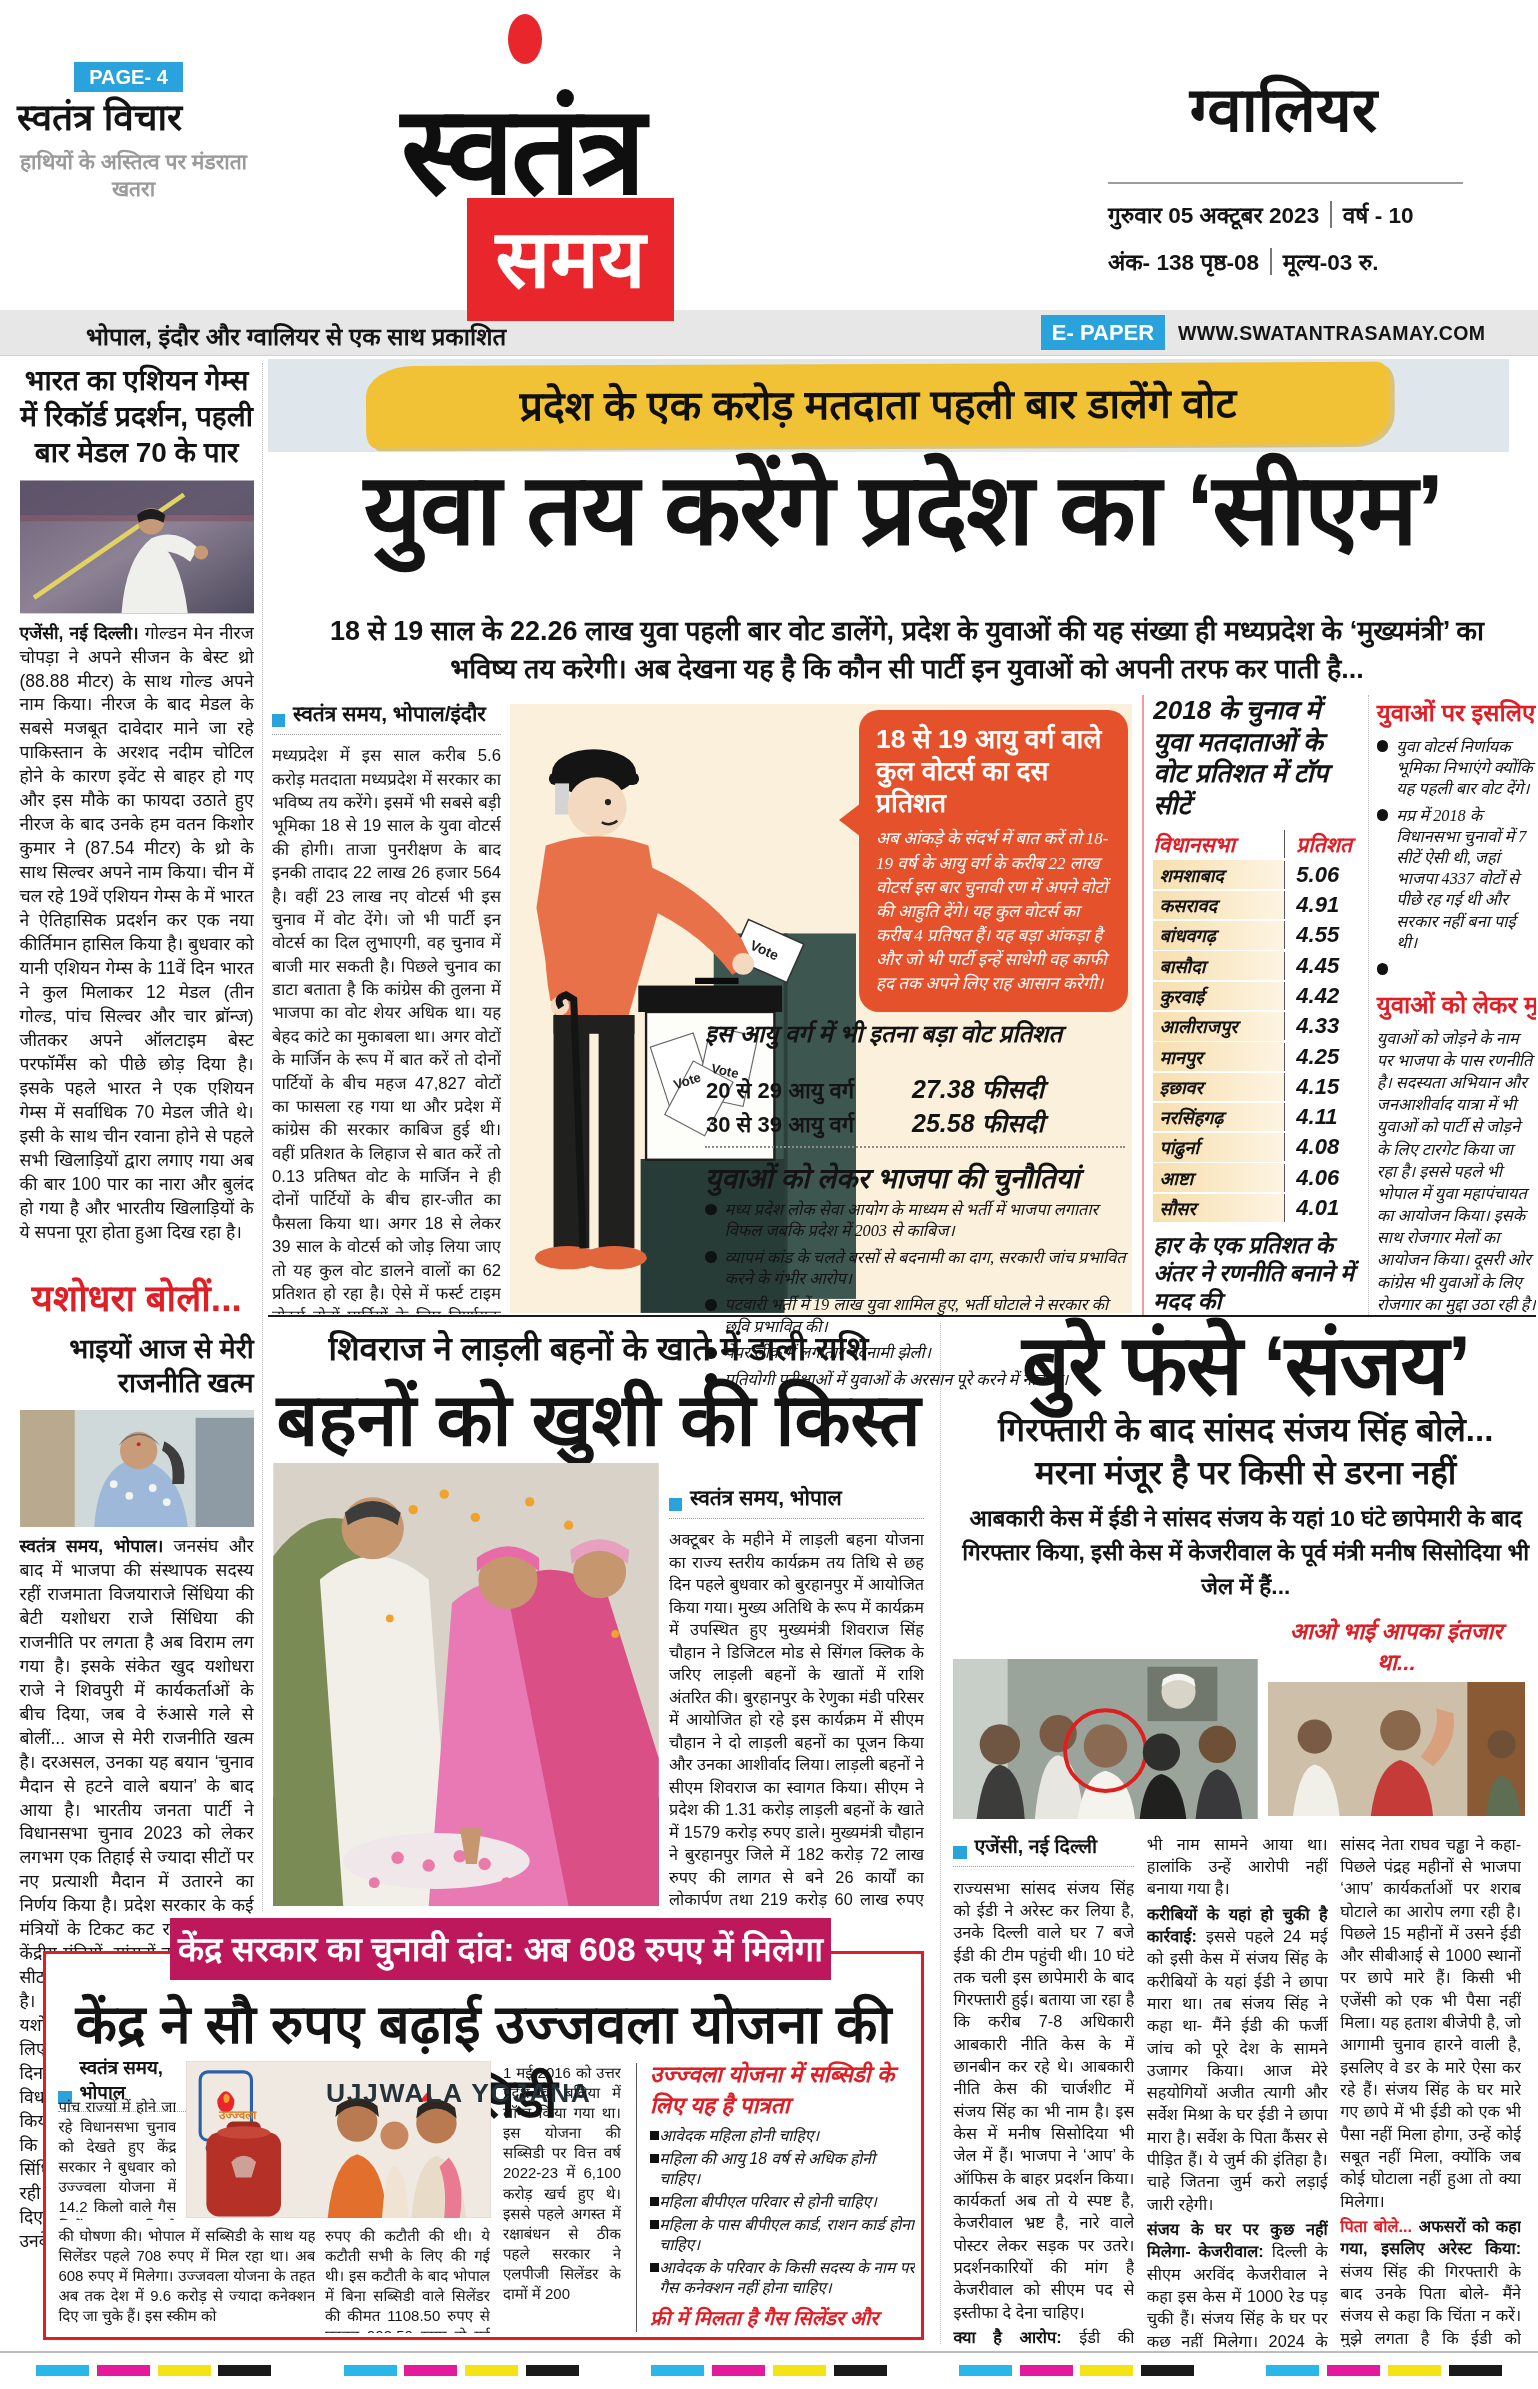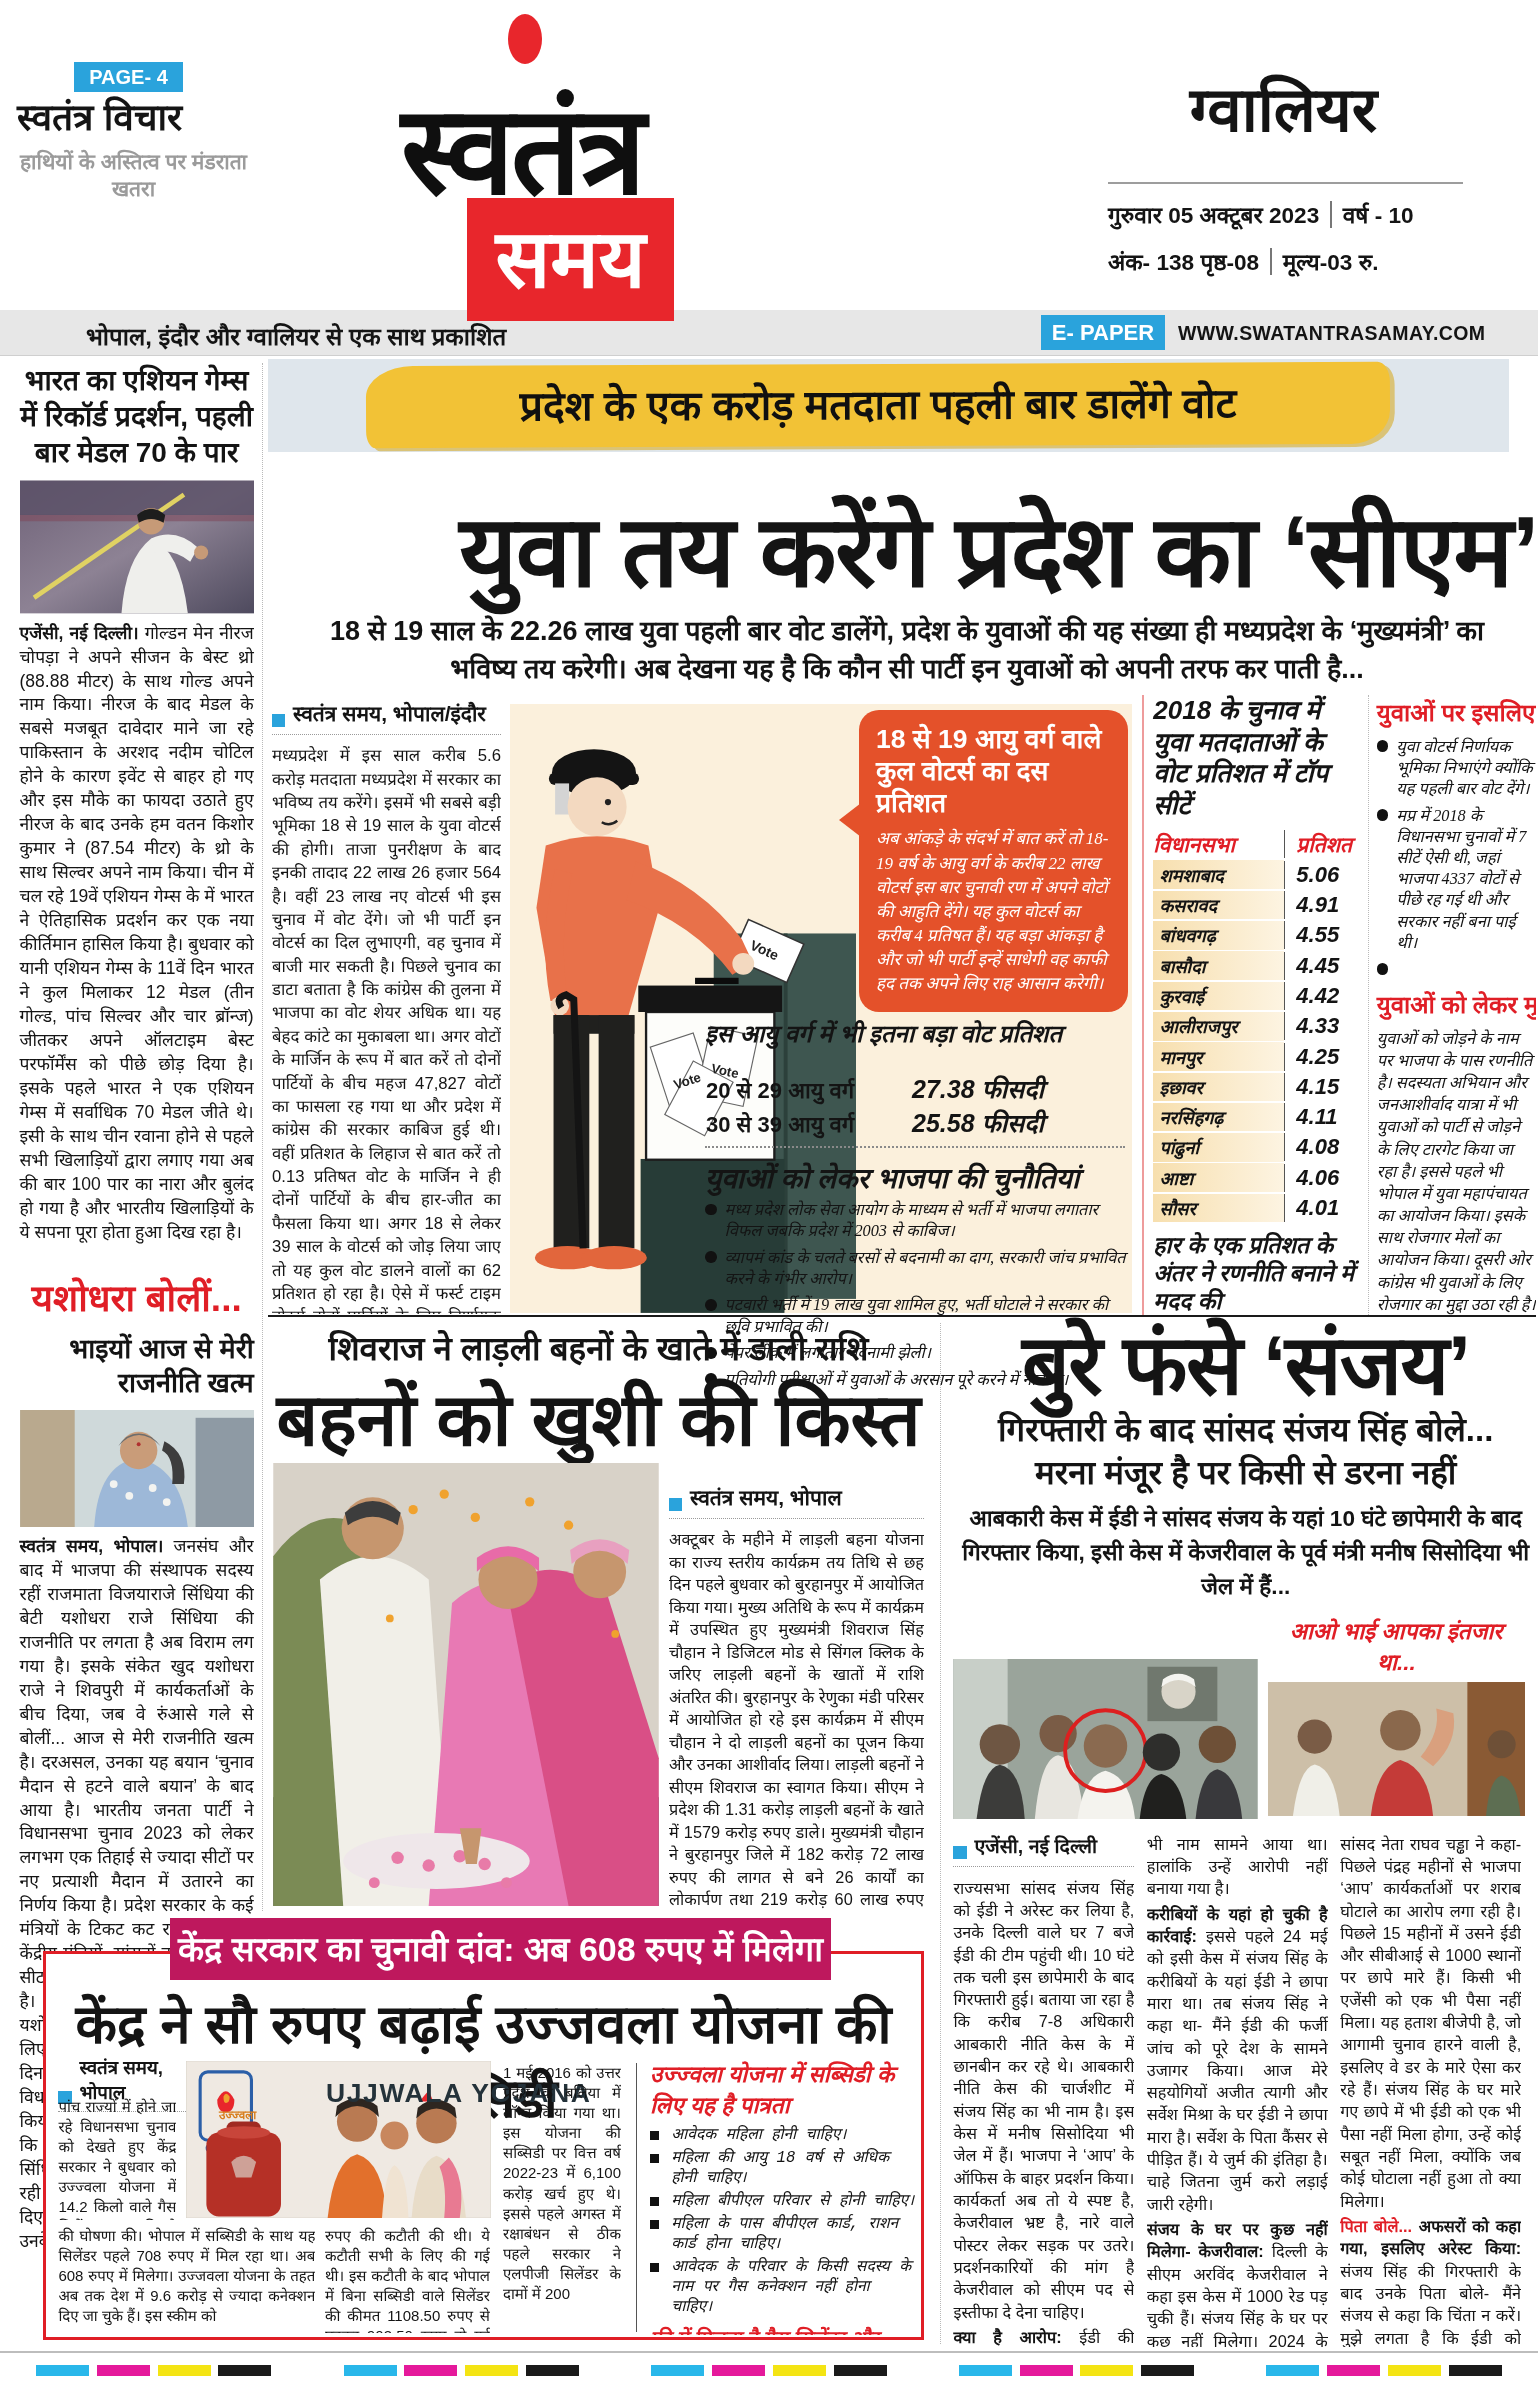--- a/index.html
+++ b/index.html
@@ -41,21 +41,21 @@
   .yash-sub{font-size:27px;font-weight:bold;text-align:right;line-height:1.25;margin-top:11px;}
   .yash-photo{width:100%;height:117px;margin:9.3px 0 7.8px 0;display:block;}
 
   
   .lead-grayband{left:268px;top:359px;width:1241px;height:93px;background:#dfe6ec;}
   .lead-kicker{left:366px;top:364px;width:1024px;height:82px;background:#f2c236;
     border-radius:47px 12.4px 39px 9.3px / 31px 20px 34px 17px;transform:rotate(-0.25deg);
     font-size:41px;font-weight:bold;text-align:center;line-height:82px;color:#101010;
     box-shadow:4.7px 3.1px 0 rgba(214,166,24,0.55);}
   .lead-headline{left:268px;top:457px;width:1270px;font-size:100px;font-weight:bold;
-    line-height:1.04;text-align:right;letter-spacing:-1.6px;margin-top:42px;}
+    line-height:1.04;text-align:center;letter-spacing:-1.6px;}
   .lead-deck{left:300px;top:612px;width:1214px;font-size:27px;font-weight:bold;line-height:1.42;text-align:center;}
   .byline{display:flex;align-items:flex-end;gap:7.8px;font-size:21px;font-weight:bold;}
   .byline .sq{width:13.2px;height:13.2px;background:#2aa3dc;flex:none;}
   .dotrule{border-bottom:1.6px dotted #9a9a9a;margin:7px 0 9.3px 0;}
   #lead-col{left:272px;top:699px;width:229px;height:615px;}
   #lead-col .body{font-size:16.7px;line-height:1.4;text-align:justify;}
 
   
   #infog{left:510px;top:704px;width:622px;height:609px;background:#fbf0dc;}
   #infog svg.man{position:absolute;left:0;top:0;}
@@ -127,22 +127,22 @@
   .uj-headline{position:absolute;left:0;top:31px;width:100%;text-align:center;font-size:54px;font-weight:bold;}
   .uj-byline{position:absolute;left:12.4px;top:100px;width:140px;}
   .uj-col1{position:absolute;left:12.4px;top:143px;width:118px;height:123px;overflow:hidden;font-size:15px;line-height:1.33;text-align:justify;}
   .uj-photo{position:absolute;left:140px;top:107px;}
   .uj-col1b{position:absolute;left:12.4px;top:272px;width:257px;height:107px;overflow:hidden;font-size:15px;line-height:1.33;text-align:justify;}
   .uj-col3{position:absolute;left:279px;top:272px;width:165px;height:107px;overflow:hidden;font-size:15px;line-height:1.33;text-align:justify;}
   .uj-col2{position:absolute;left:457px;top:109px;width:118px;height:271px;overflow:hidden;font-size:15px;line-height:1.34;text-align:justify;}
   .uj-vrule{position:absolute;left:590px;top:109px;height:269px;border-left:1.6px solid #555;}
   .uj-right{position:absolute;left:604px;top:104px;width:265px;height:277px;overflow:hidden;}
   .elig-title{color:#e01e26;font-size:22.6px;font-weight:bold;font-style:italic;margin-bottom:6.2px;}
-  .sq-row{display:flex;gap:12px;font-size:15.6px;font-style:italic;line-height:1.28;margin-bottom:3.1px;
-    font-family:Liberation Mono, monospace;}
+  .sq-row{display:flex;gap:0;font-size:15.6px;font-style:italic;line-height:1.28;margin-bottom:3.1px;
+    font-family:Liberation Sans, sans-serif;}
   .sq-row .sq{width:9.3px;height:9.3px;background:#111;flex:none;margin-top:4.7px;}
   .free-title{color:#e01e26;font-size:20px;font-weight:bold;font-style:italic;margin:6.2px 0 3.1px 0;}
   .uj-photo-label{position:absolute;left:280px;top:124px;font-size:26.5px;font-weight:bold;color:#24323a;letter-spacing:1.6px;}
   .uj-logo-label{position:absolute;left:173px;top:152px;font-size:11.7px;font-weight:bold;color:#d87f1e;}
 
   
   .foot-rule{left:0;top:2351px;width:1538px;height:1.6px;background:#bdbdbd;}
   .cmyk{left:0;top:2364px;width:1538px;height:12.4px;display:flex;justify-content:space-around;align-items:center;}
   .cmyk .grp{display:flex;gap:7.8px;}
   .cmyk i{display:block;width:53px;height:11px;}

